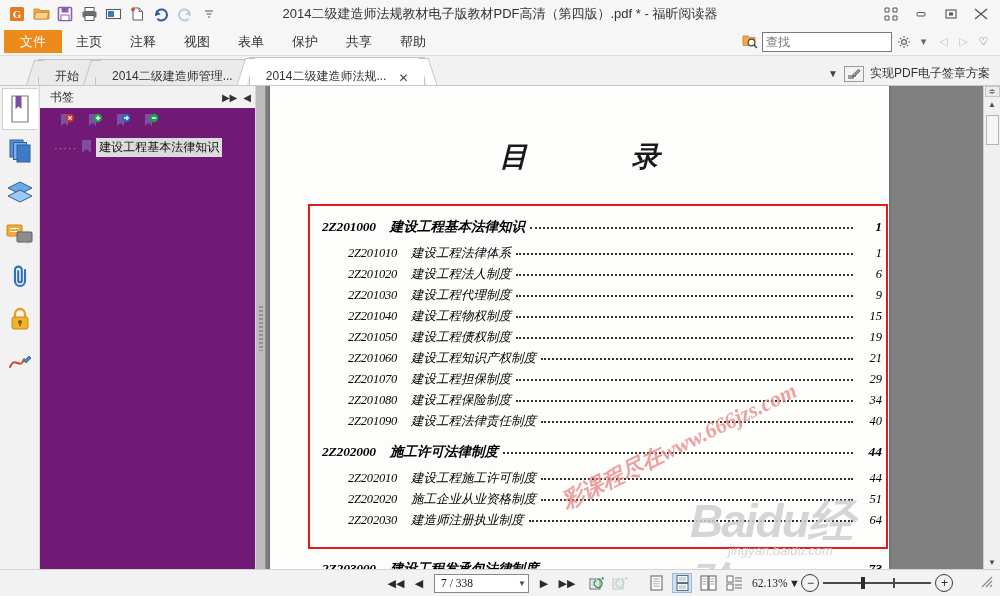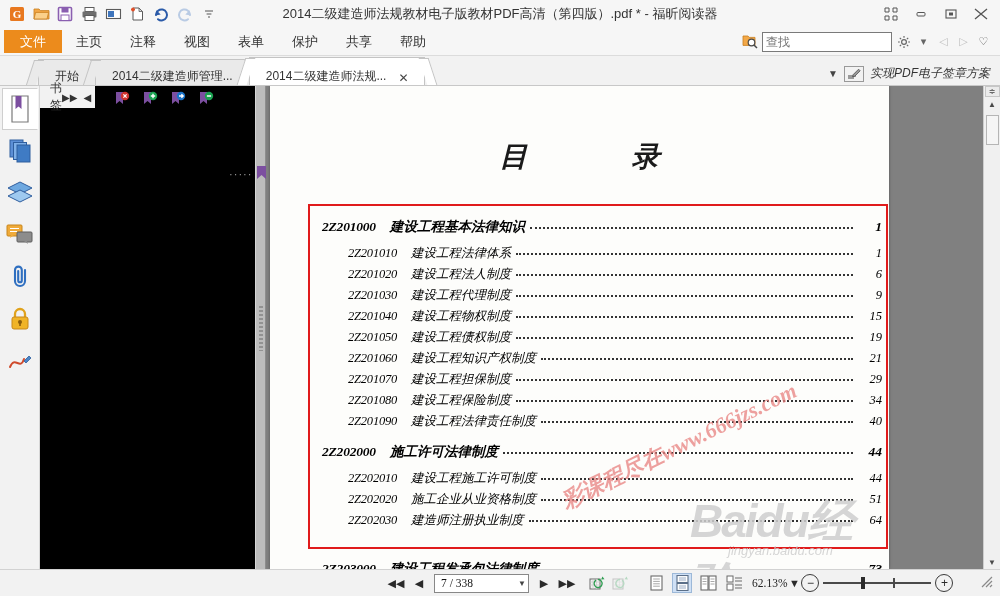--- a/index.html
+++ b/index.html
@@ -36,32 +36,32 @@
          background:#eaeaea; border:1px solid #c4c4c4; border-bottom:none; position:relative; cursor:pointer;
          padding:0 16px; margin-right:-1px; }
   .tab.first { margin-left:38px; }
   .tab.active { background:#fff; height:28px; z-index:3; }
   .tab .skew-l { position:absolute; left:-9px; top:0; bottom:0; width:10px; background:inherit; border-left:1px solid #c4c4c4; transform:skewX(-18deg); border-top:1px solid #c4c4c4; }
   .tab .skew-r { position:absolute; right:-9px; top:0; bottom:0; width:10px; background:inherit; border-right:1px solid #c4c4c4; transform:skewX(18deg); border-top:1px solid #c4c4c4; }
   .tab-close { margin-left:12px; font-size:12px; color:#444; cursor:pointer; }
   .promo { margin-left:auto; display:flex; align-items:center; gap:6px; padding:0 10px 3px 0; }
   .promo .caret { color:#444; font-size:10px; cursor:pointer; }
   .promo .pbox { border:1px solid #999; width:20px; height:16px; display:flex; align-items:center; justify-content:center; }
-  .promo .ptext { font-size:12px; color:#333; cursor:pointer;font-style:italic; }
+  .promo .ptext { font-size:12px; color:#333; cursor:pointer; }
 
   
   .workarea { flex:1 1 auto; display:flex; min-height:0; background:#fff; position:relative; }
 
   
   .rail { width:40px; background:#f2f2f2; display:flex; flex-direction:column; align-items:center; padding-top:2px; border-right:1px solid #d6d6d6; flex:0 0 40px; }
   .rail-btn { width:36px; height:42px; display:flex; align-items:center; justify-content:center; cursor:pointer; }
   .rail-btn.sel { background:#fff; border:1px solid #cfcfcf; border-right-color:#fff; }
 
   
-  .bmpanel { width:216px; background:#000000; display:flex; flex-direction:row; flex:0 0 216px; border-right:1px solid #d6d6d6; position:relative; }
+  .bmpanel { width:216px; background:#701a75; display:flex; flex-direction:column; flex:0 0 216px; border-right:1px solid #d6d6d6; position:relative; }
   .bmhead { height:22px; background:#f2f2f2; display:flex; align-items:center; padding:0 4px 0 10px; font-size:12px; color:#333; }
   .bmhead .hbtns { margin-left:auto; display:flex; gap:6px; }
   .bmhead .hbtn { font-size:10px; color:#333; cursor:pointer; }
   .bmtools { height:28px; display:flex; align-items:center; gap:10px; padding-left:18px; }
   .bmtool { width:18px; height:18px; cursor:pointer; position:relative; }
   .bmtree { padding:2px 0 0 14px; }
   .bmrow { display:flex; align-items:center; gap:3px; font-size:12px; }
   .bmdots { color:#999; font-size:11px; letter-spacing:1px; }
   .bmlabel { background:#dcdcdc; padding:1px 3px; color:#111; cursor:pointer; }
 

